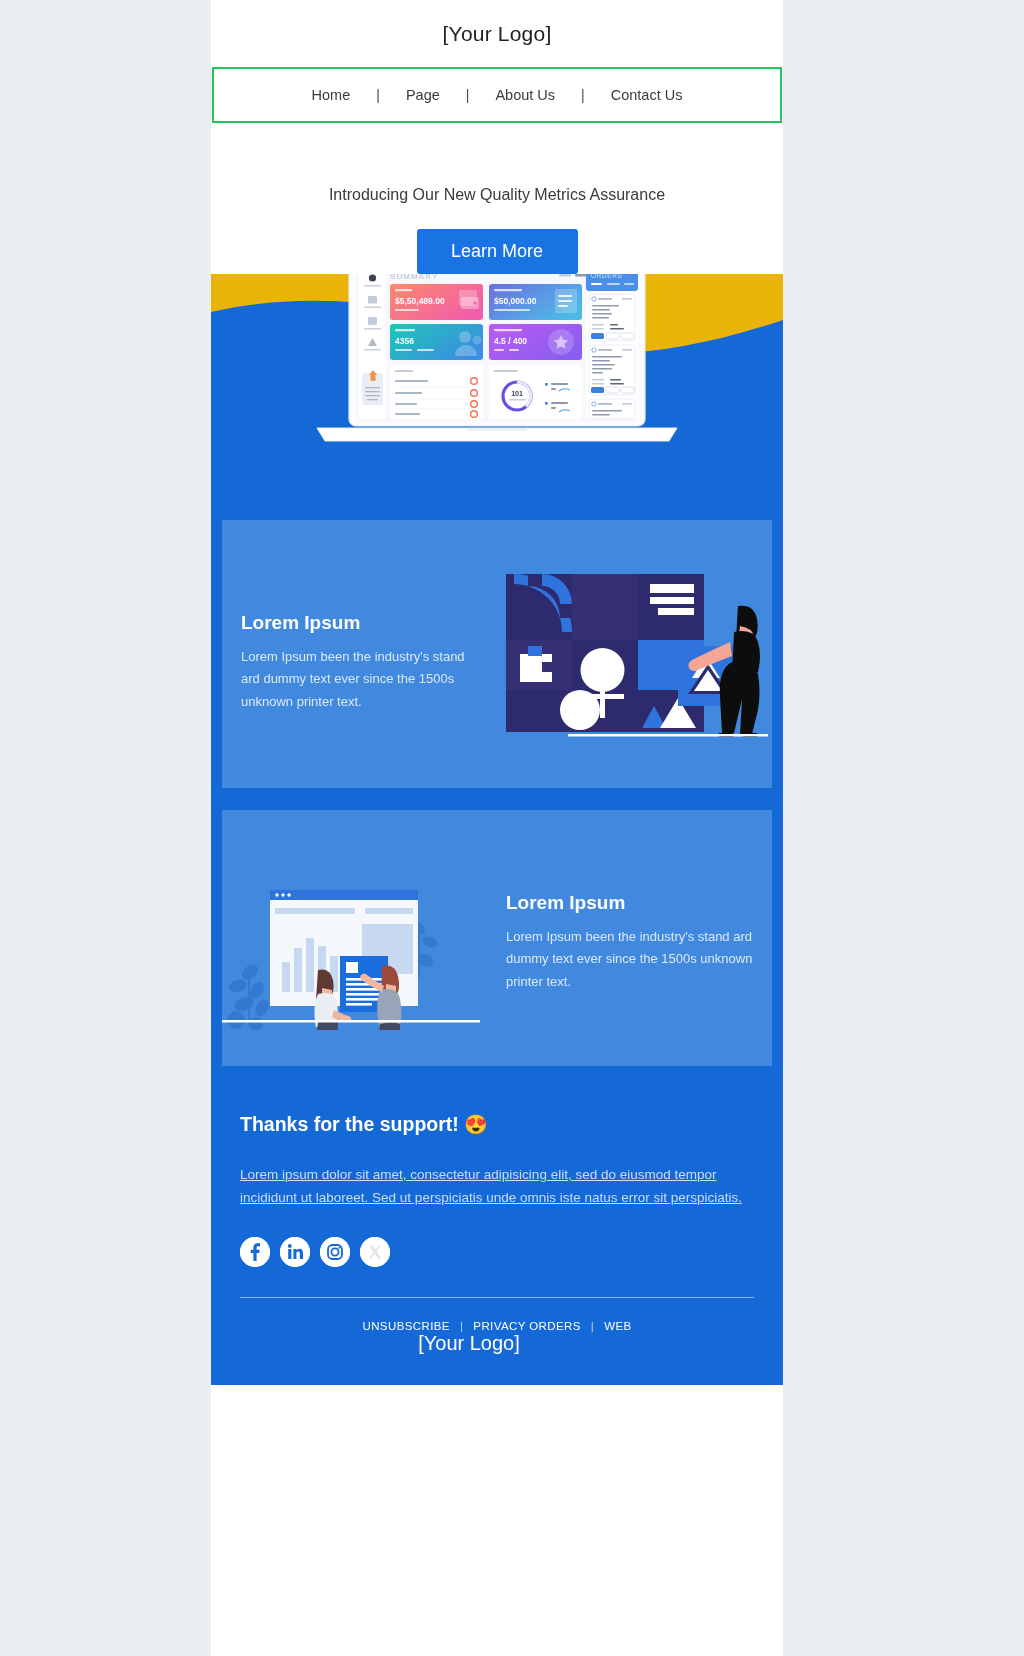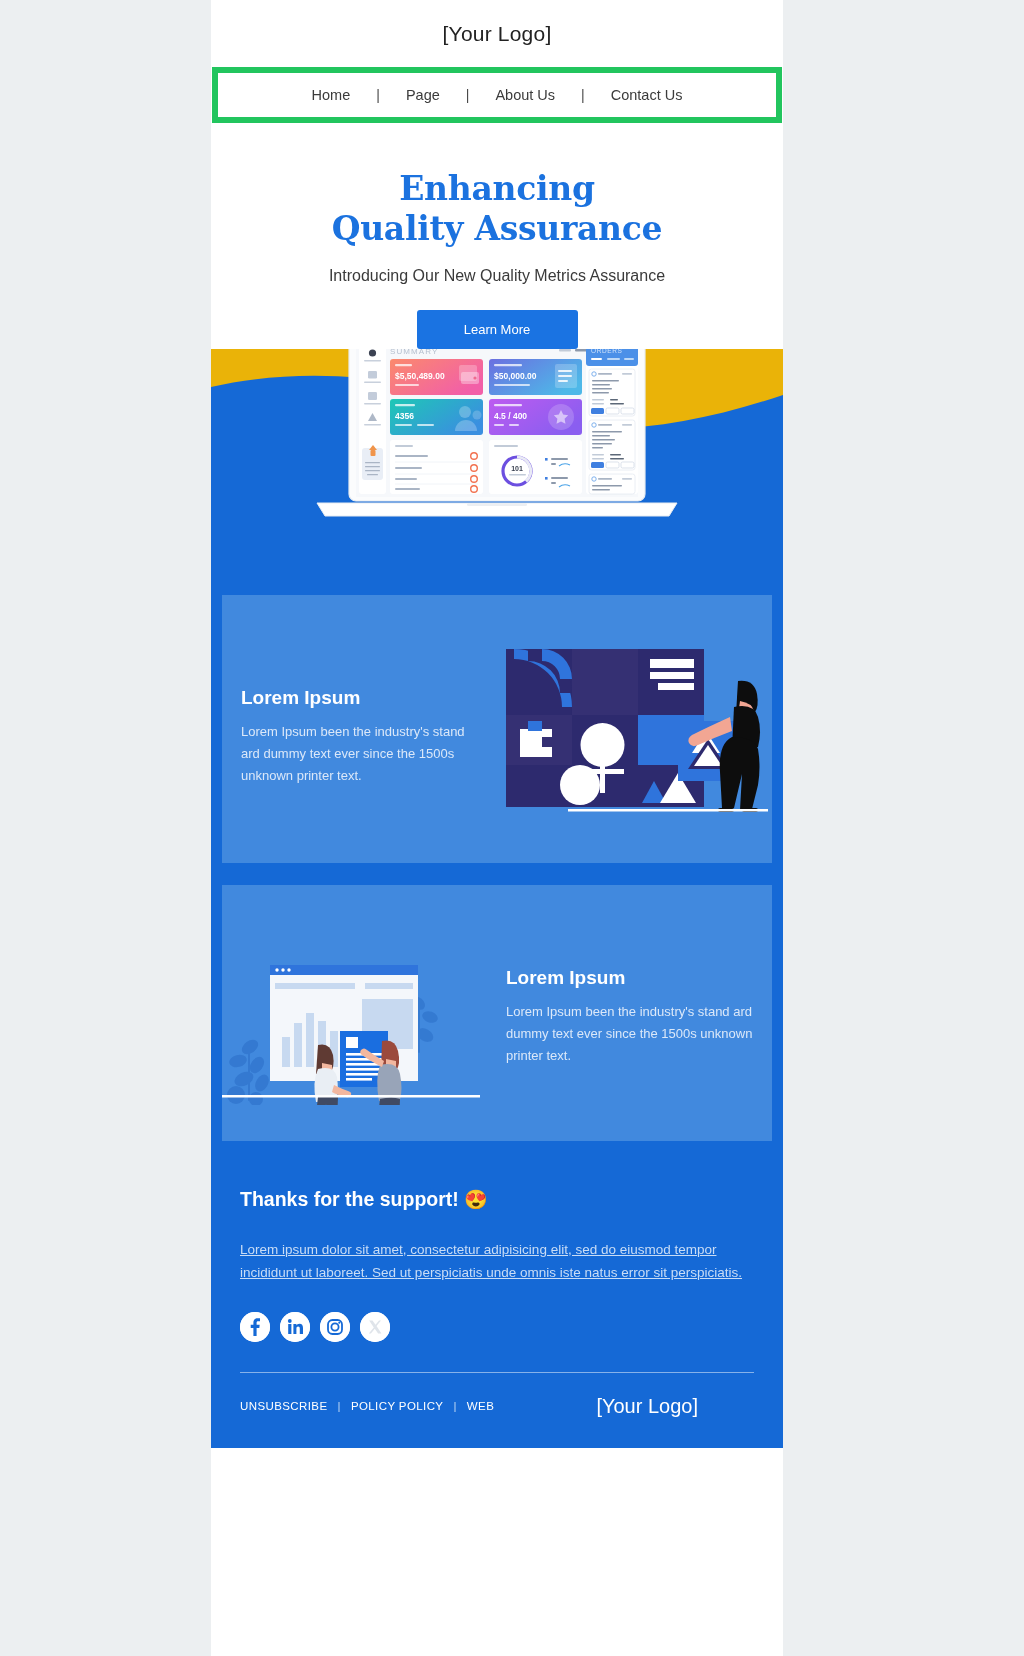--- a/index.html
+++ b/index.html
@@ -37,21 +37,21 @@
     font-size: 21px;
     color: #222222;
     font-family: "Liberation Sans", sans-serif;
     letter-spacing: .2px;
   }
 
   
   .nav-bar {
     margin: 0 1px;
     height: 56px;
-    border: 6px solid #22c55e;
+    border: 2px solid #22c55e;
     background: #ffffff;
     display: flex;
     align-items: center;
     justify-content: center;
     gap: 0px;
   }
   .nav-link {
     font-size: 14.5px;
     color: #3b3b3b;
     padding: 0 26px;
@@ -80,21 +80,21 @@
   .hero-sub {
     margin-top: 17px;
     font-size: 16px;
     color: #3a3a3a;
   }
   .hero-cta-wrap { margin-top: 25px; }
   .btn-learn {
     display: inline-block;
     background: #1a73e2;
     color: #ffffff;
-    font-size: 13px;
+    font-size: 18px;
     border: none;
     border-radius: 3px;
     padding: 12px 0;
     width: 161px;
     cursor: pointer;
     font-family: "Liberation Sans", sans-serif;
   }
 
   
   .wave-stage {
@@ -203,20 +203,21 @@
     height: 1px;
     background: #86b2ea;
     margin: 0 0 0 0;
   }
   .footer-bottom {
     background: #1569d6;
     padding: 22px 29px 30px 29px;
     display: flex;
     align-items: center;
     justify-content: space-between;
+    flex-direction: column;
   }
   .footer-links {
     display: flex;
     align-items: center;
     gap: 10px;
     font-size: 11.5px;
     letter-spacing: .4px;
     color: #ffffff;
   }
   .footer-links a { color: #ffffff; text-decoration: none; }
@@ -241,24 +242,20 @@
       <a class="nav-link">Home</a>
       <span class="nav-sep">|</span>
       <a class="nav-link">Page</a>
       <span class="nav-sep">|</span>
       <a class="nav-link">About Us</a>
       <span class="nav-sep">|</span>
       <a class="nav-link">Contact Us</a>
     </div>
 
     <div class="hero">
-      <div class="hero-title">
-        <div>Enhancing</div>
-        <div>Quality Assurance</div>
-      </div>
       <div class="hero-sub">Introducing Our New Quality Metrics Assurance</div>
       <div class="hero-cta-wrap">
         <button class="btn-learn">Learn More</button>
       </div>
     </div>
 
     <div class="wave-stage">
       <svg class="wave-svg" width="572" height="235" viewBox="0 0 572 235">
         <path d="M0 61 C90 38 200 44 286 78 C372 112 470 98 572 66 L572 235 L0 235 Z" fill="#0e4fae"></path>
         <path d="M0 48 C90 26 200 34 286 68 C372 102 470 88 572 54 L572 235 L0 235 Z" fill="#ffffff"></path>
@@ -607,21 +604,21 @@
         </div>
       </div>
 
       <div class="footer-rule"></div>
     </div>
 
     <div class="footer-bottom">
       <div class="footer-links">
         <a>UNSUBSCRIBE</a>
         <span class="footer-sep">|</span>
-        <a>POLICY POLICY</a>
+        <a>PRIVACY ORDERS</a>
         <span class="footer-sep">|</span>
         <a>WEB</a>
       </div>
       <div class="footer-logo">[Your Logo]</div>
     </div>
 
   </div>
 </div>
 
 </body></html>

